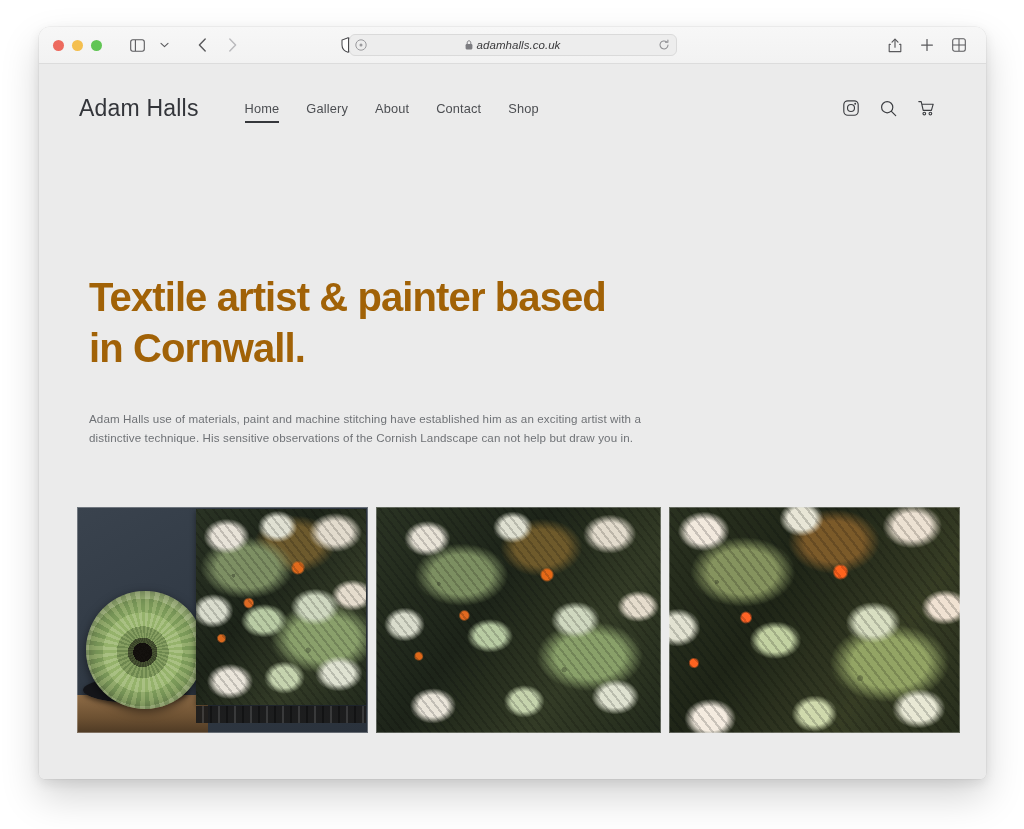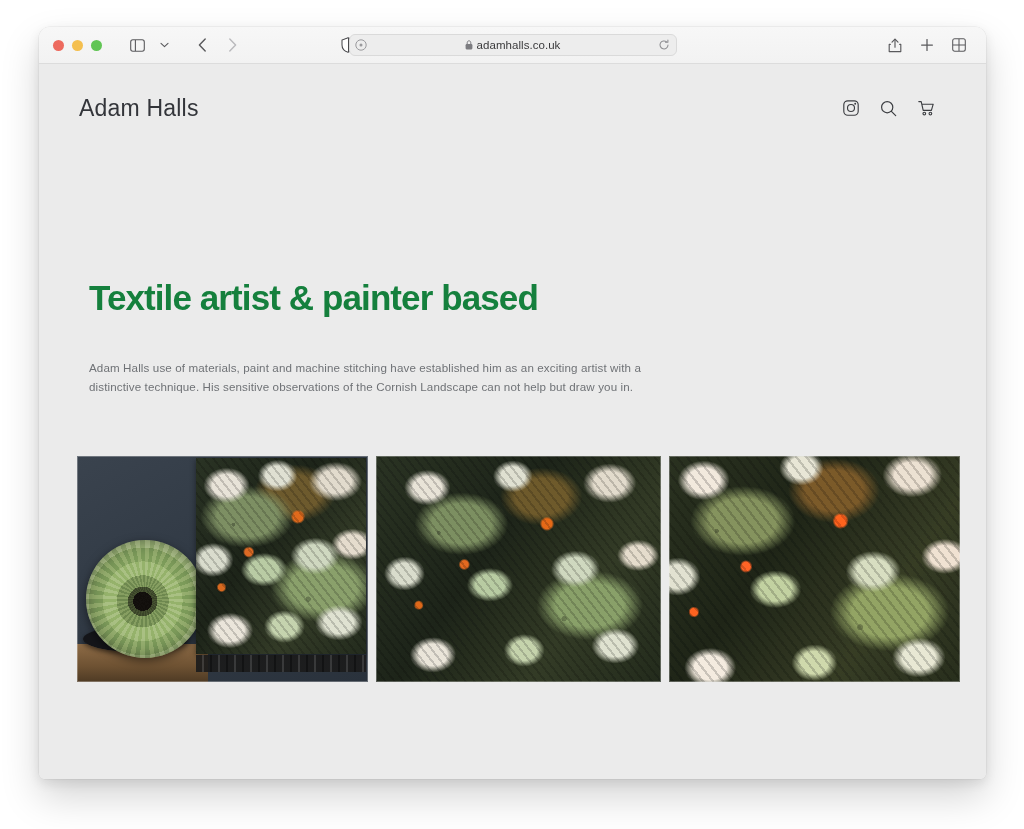--- a/index.html
+++ b/index.html
@@ -71,20 +71,21 @@
   }
   .urlbar {
     pointer-events: auto;
     position: relative;
     width: 328px; height: 22px;
     background: #ededed;
     border: 0.5px solid #dadada;
     border-radius: 6px;
     display: flex; align-items: center;
     justify-content: center;
+    font-style: italic;
   }
   .urlbar .left-ico {
     position: absolute; left: 5px; top: 50%; transform: translateY(-50%);
     color: #9a9a9d; display: flex; align-items: center;
   }
   .urlbar .right-ico {
     position: absolute; right: 6px; top: 50%; transform: translateY(-50%);
     color: #8e8e92; display: flex; align-items: center;
   }
   .url-inner { display: flex; align-items: center; gap: 4px; }
@@ -148,24 +149,24 @@
     align-items: center;
     gap: 21px;
     color: #3c3e42;
   }
   .hi { display: flex; align-items: center; justify-content: center; }
 
   
   .hero { padding: 0 40px 0 50px; }
   .hero-title {
     margin-top: 120px;
-    font-size: 35px;
+    font-size: 40px;
     line-height: 51px;
     letter-spacing: -0.9px;
-    color: #15803d;
+    color: #a16207;
     font-weight: 700;
     max-width: 640px;
   }
   .hero-sub {
     margin-top: 36px;
     max-width: 600px;
     font-size: 11.6px;
     line-height: 18.5px;
     color: #6f7276;
     letter-spacing: 0.12px;
@@ -388,20 +389,27 @@
           </svg>
         </span>
       </div>
     </div>
 
     <div class="site">
 
       <header class="site-header">
         <div class="brand">Adam Halls</div>
 
+        <nav class="site-nav">
+          <a class="nav-link active">Home</a>
+          <a class="nav-link">Gallery</a>
+          <a class="nav-link">About</a>
+          <a class="nav-link">Contact</a>
+          <a class="nav-link">Shop</a>
+        </nav>
 
         <div class="header-icons">
           <span class="hi">
             <svg width="16" height="16" viewBox="0 0 16 16" fill="none">
               <rect x="0.8" y="0.8" width="14.4" height="14.4" rx="4" stroke="currentColor" stroke-width="1.15"></rect>
               <circle cx="8" cy="8" r="3.5" stroke="currentColor" stroke-width="1.15"></circle>
               <circle cx="12.2" cy="3.8" r="0.95" fill="currentColor"></circle>
             </svg>
           </span>
           <span class="hi">
@@ -416,20 +424,21 @@
               <circle cx="6.3" cy="13.6" r="1.35" stroke="currentColor" stroke-width="1.1"></circle>
               <circle cx="12.4" cy="13.6" r="1.35" stroke="currentColor" stroke-width="1.1"></circle>
             </svg>
           </span>
         </div>
       </header>
 
       <section class="hero">
         <h1 class="hero-title">
           <span>Textile artist &amp; painter based</span><br>
+          <span>in Cornwall.</span>
         </h1>
         <p class="hero-sub">Adam Halls use of materials, paint and machine stitching have established him as an  exciting artist with a distinctive technique. His sensitive observations of the Cornish Landscape can not help but draw you in.</p>
       </section>
 
       <section class="gallery">
 
         <div class="shot">
           <div class="a1-wall"></div>
           <div class="a1-table"></div>
           <div class="a1-disc"></div>

